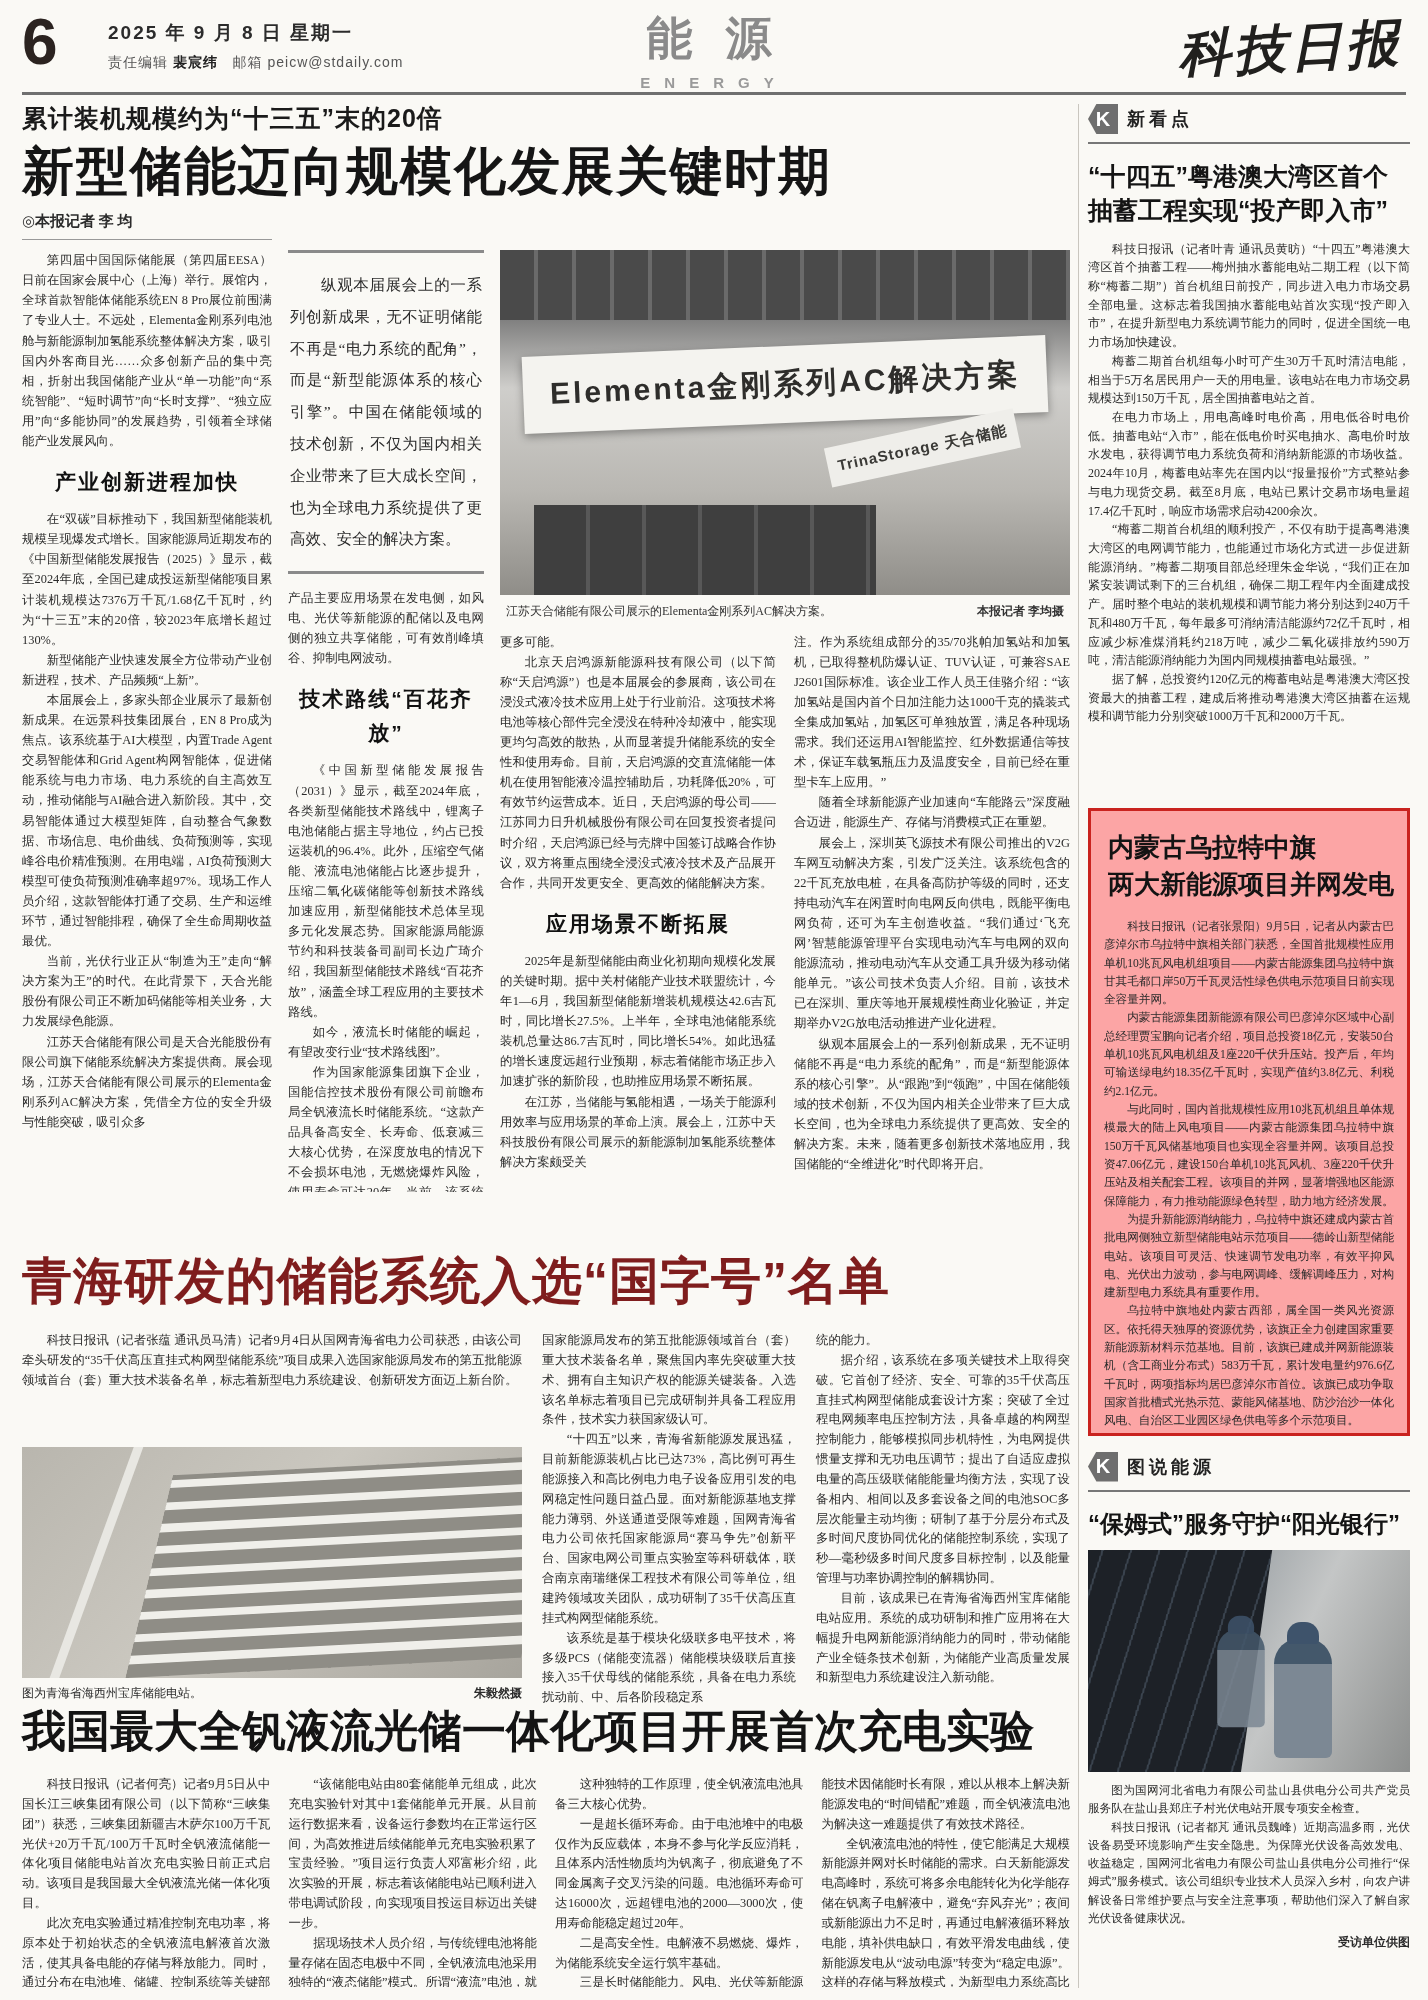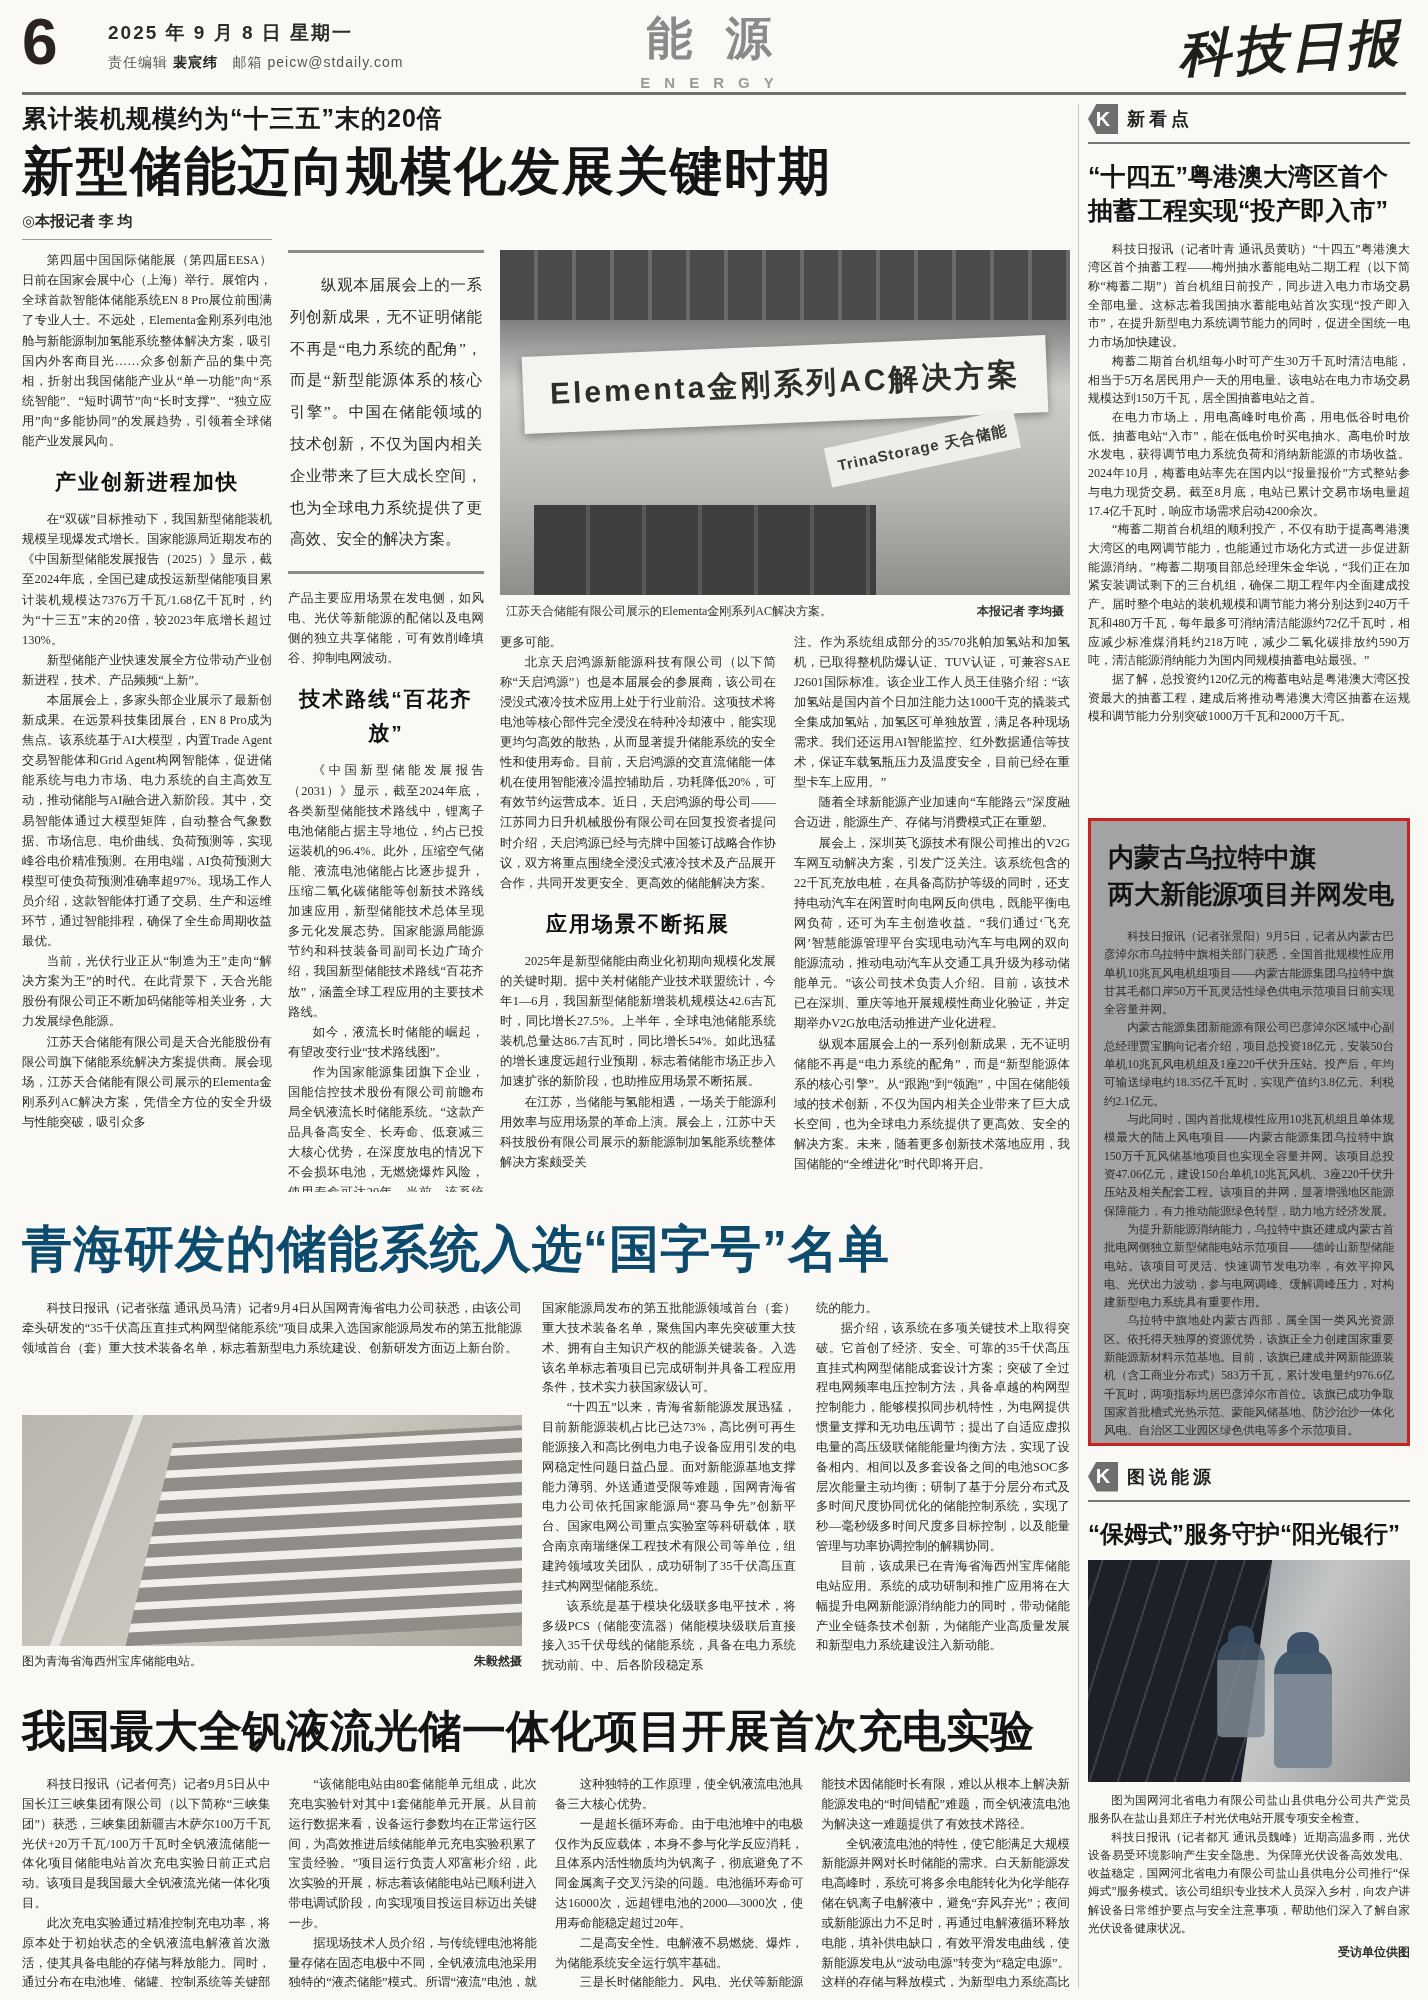--- a/index.html
+++ b/index.html
@@ -66,21 +66,21 @@
   .rail-sec{display:flex;align-items:center;gap:9px;padding-bottom:8px;border-bottom:2px solid #777;}
   .kicon{width:30px;height:30px;background:#6e6e6e;color:#fff;font-family:"Liberation Sans",sans-serif;
          font-weight:900;font-size:20px;display:flex;align-items:center;justify-content:center;
          clip-path:polygon(0 50%,28% 0,100% 0,100% 100%,28% 100%);}
   .rail-sec .t{font-family:"Liberation Sans",sans-serif;font-size:18px;font-weight:900;
                letter-spacing:4px;color:#222;}
   .r1title{margin-top:16px;font-family:"Liberation Sans",sans-serif;font-size:25px;font-weight:900;
            line-height:1.35;color:#141414;}
   .r1body{margin-top:12px;font-size:12px;line-height:1.56;height:552px;overflow:hidden;}
   .r1body p.np{margin-bottom:0;}
-  .redbox{margin-top:26px;border:3px solid #c9231f;padding:16px 13px 10px 13px;background:#a3a3a3;
+  .redbox{margin-top:16px;border:3px solid #c9231f;padding:16px 13px 10px 13px;background:#fca5a5;
           height:628px;overflow:hidden;box-sizing:border-box;}
   .rb-title{font-family:"Liberation Sans",sans-serif;font-size:26px;font-weight:900;color:#131313;
             line-height:1.45;margin:2px 0 14px 4px;}
   .rb-body{font-size:11.6px;line-height:1.58;}
   .tushuo-photo{position:relative;margin-top:10px;height:222px;overflow:hidden;
       background:linear-gradient(115deg,#20242a 0%,#2e3640 34%,#9aa0a4 35%,#c4c6c6 60%,#8d8f8e 100%);}
   .panel-lines{position:absolute;left:-8%;top:-10%;width:60%;height:130%;
       background:repeating-linear-gradient(100deg,#1d2127 0 26px,#3a434e 26px 28px),
                  repeating-linear-gradient(10deg,rgba(255,255,255,.08) 0 12px,transparent 12px 24px);
       transform:skewX(-8deg);}
@@ -88,21 +88,21 @@
       background:linear-gradient(180deg,#44586b 0 22%, #7c8894 22% 100%);}
   .worker:before{content:"";position:absolute;top:-16px;left:13px;width:32px;height:22px;
       border-radius:14px 14px 4px 4px;background:#3e536b;}
   .w1{right:78px;bottom:14px;}
   .w2{right:140px;bottom:34px;transform:scale(.82);opacity:.85;}
   .ts-body{margin-top:10px;font-size:11.6px;line-height:1.58;}
   .ts-credit{text-align:right;font-weight:700;font-size:12px;margin-top:6px;}
   
   .qh{position:absolute;top:1216px;left:22px;width:1048px;}
   .qh-title{font-family:"Liberation Sans",sans-serif;font-size:50px;font-weight:900;
-            color:#0c4a6e;letter-spacing:1px;}
+            color:#7f1d1d;letter-spacing:1px;margin-top:32px;}
   .qh-body{display:flex;gap:20px;margin-top:16px;height:372px;overflow:hidden;
            font-size:12.4px;line-height:1.6;}
   .qh-left{width:500px;flex:none;display:flex;flex-direction:column;}
   .qh-intro{height:108px;overflow:hidden;}
   .qh-photo{position:relative;flex:1;margin-top:8px;background:
       linear-gradient(135deg,#b9b6ae 0%,#cac7bf 45%,#a7a49c 100%);overflow:hidden;}
   .qh-farm{position:absolute;right:-4%;top:8%;width:78%;height:88%;transform:skewX(-16deg) rotate(-3deg);
       background:repeating-linear-gradient(0deg,#8f8d86 0 14px,#f0efea 14px 22px),
                  repeating-linear-gradient(90deg,rgba(90,88,82,.55) 0 3px,transparent 3px 40px);}
   .qh-road{position:absolute;left:14%;top:-10%;width:9px;height:120%;background:#e8e7e2;transform:rotate(20deg);}

